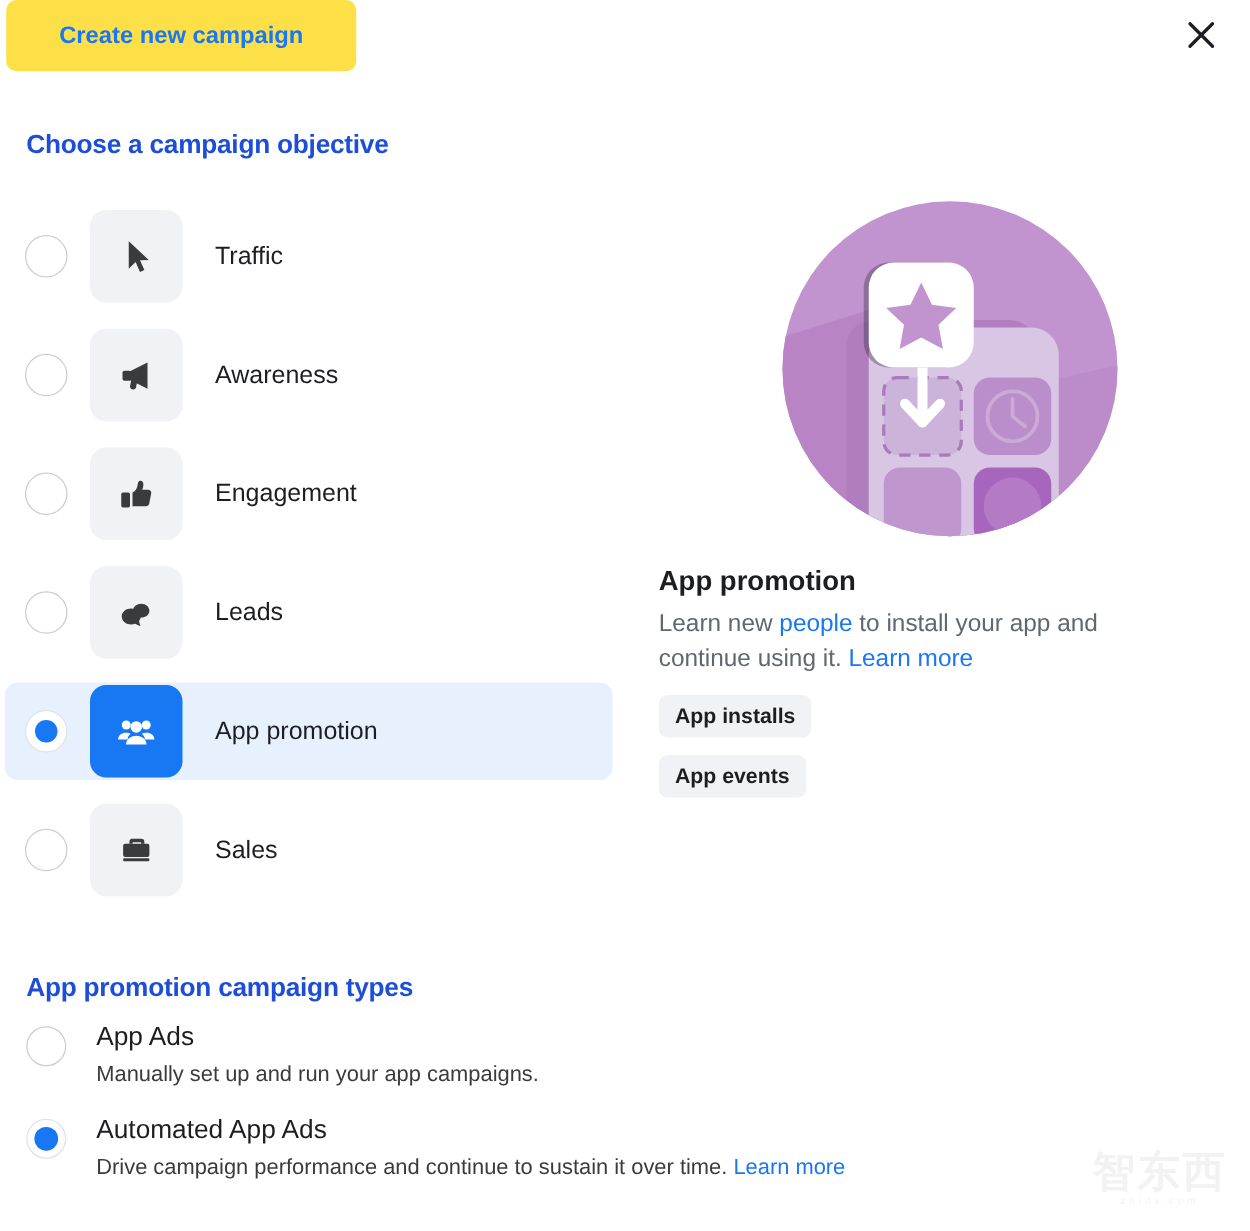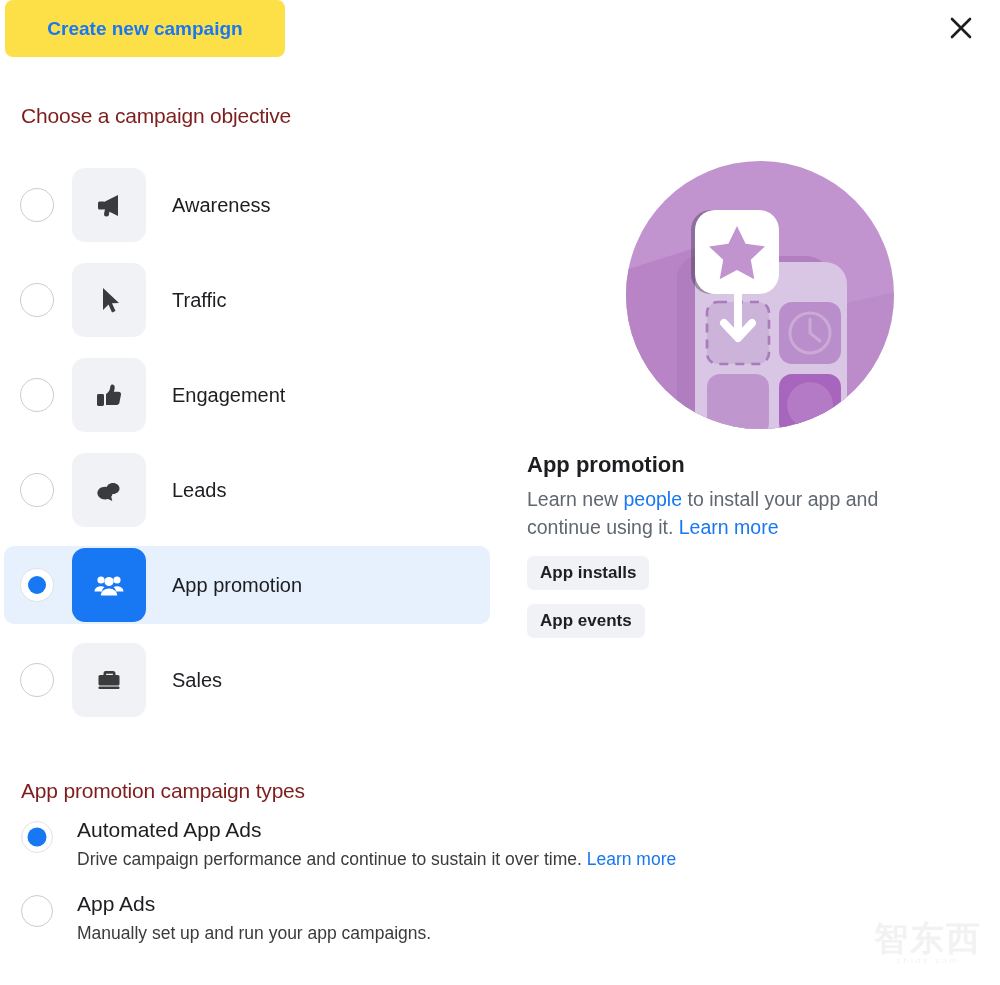--- a/index.html
+++ b/index.html
@@ -29,21 +29,21 @@
   .tab-inactive { color: #1c1e21; font-weight: normal; margin-left: 27px; }
   .close-btn {
     position: absolute; right: 22px; top: 11px;
     width: 34px; height: 34px; display:flex; align-items:center; justify-content:center;
     cursor: pointer; border-radius: 50%;
   }
   .close-btn svg { display:block; }
 
   
   .section-title {
-    position: absolute; font-size: 21px; font-weight: normal; color: #7f1d1d;
+    position: absolute; font-size: 21px; font-weight: bold; color: #1d4ed8;
     letter-spacing: -0.2px;
   }
   #objective-heading { left: 21px; top: 104px; }
   #types-heading { left: 21px; top: 779px; }
 
   
   .objective-list { position: absolute; left: 4px; top: 166px; width: 486px; }
   .objective-row {
     display: flex; align-items: center; height: 78px;
     border-radius: 10px; padding-left: 16px; cursor: pointer;
@@ -141,36 +141,36 @@
   </div>
 
   <div class="section-title" id="objective-heading">Choose a campaign objective</div>
 
   <div class="objective-list">
 
     <div class="objective-row">
       <div class="radio"></div>
       <div class="icon-tile">
         <svg width="36" height="36" viewBox="0 0 36 36">
+          <path d="M12 6 L12 28 L17.5 22.5 L21 30.5 L24.5 29 L21 21.2 L28 21 Z" fill="#3a3b3c"></path>
+        </svg>
+      </div>
+      <div class="objective-label">Traffic</div>
+    </div>
+
+    <div class="objective-row">
+      <div class="radio"></div>
+      <div class="icon-tile">
+        <svg width="36" height="36" viewBox="0 0 36 36">
           <path d="M27 8 L13 15 L13 22 L27 29 Z" fill="#3a3b3c"></path>
           <rect x="7" y="14.5" width="7" height="8" rx="1.5" fill="#3a3b3c"></rect>
           <path d="M14 22 h5 l-1 5 a2.5 2.5 0 0 1 -5 0 Z" fill="#3a3b3c"></path>
         </svg>
       </div>
       <div class="objective-label">Awareness</div>
-    </div>
-
-    <div class="objective-row">
-      <div class="radio"></div>
-      <div class="icon-tile">
-        <svg width="36" height="36" viewBox="0 0 36 36">
-          <path d="M12 6 L12 28 L17.5 22.5 L21 30.5 L24.5 29 L21 21.2 L28 21 Z" fill="#3a3b3c"></path>
-        </svg>
-      </div>
-      <div class="objective-label">Traffic</div>
     </div>
 
     <div class="objective-row">
       <div class="radio"></div>
       <div class="icon-tile">
         <svg width="36" height="36" viewBox="0 0 36 36">
           <rect x="6" y="17" width="7" height="12" rx="1.4" fill="#3a3b3c"></rect>
           <path d="M15 17 c2 -1 3.5 -3 4 -5.5 c0.4 -2 0.4 -4 2.3 -4 c1.8 0 2.6 1.6 2.4 3.6 c-0.12 1.3 -0.5 2.6 -0.9 3.6 h4.6 c1.7 0 2.9 1.3 2.6 2.9 l-1.6 8.2 c-0.25 1.3 -1.4 2.2 -2.7 2.2 H15 Z" fill="#3a3b3c"></path>
         </svg>
       </div>
@@ -267,36 +267,36 @@
     <div class="chip-row">
       <span class="chip">App events</span>
     </div>
   </div>
 
   <div class="section-title" id="types-heading">App promotion campaign types</div>
 
   <div class="types">
 
     <div class="type-row">
+      <div class="type-radio"></div>
+      <div class="type-text">
+        <div class="type-title">App Ads</div>
+        <div class="type-desc">Manually set up and run your app campaigns.</div>
+      </div>
+    </div>
+
+    <div class="type-row">
       <div class="type-radio checked"></div>
       <div class="type-text">
         <div class="type-title">Automated App Ads</div>
         <div class="type-desc">
           <span>Drive campaign performance and continue to sustain it over time. </span><span class="link">Learn more</span>
         </div>
       </div>
     </div>
-
-    <div class="type-row">
-      <div class="type-radio"></div>
-      <div class="type-text">
-        <div class="type-title">App Ads</div>
-        <div class="type-desc">Manually set up and run your app campaigns.</div>
-      </div>
-    </div>
   </div>
 
   <div class="watermark">
     <span>智东西</span>
     <span class="wm-sub">zhidx.com</span>
   </div>
 
 </div>
 
 </body></html>

